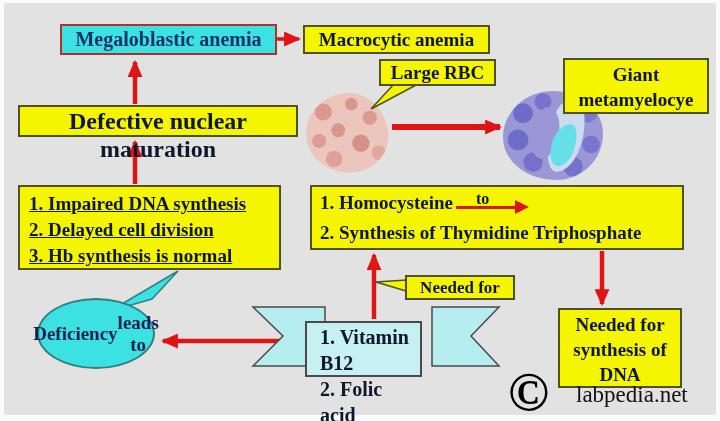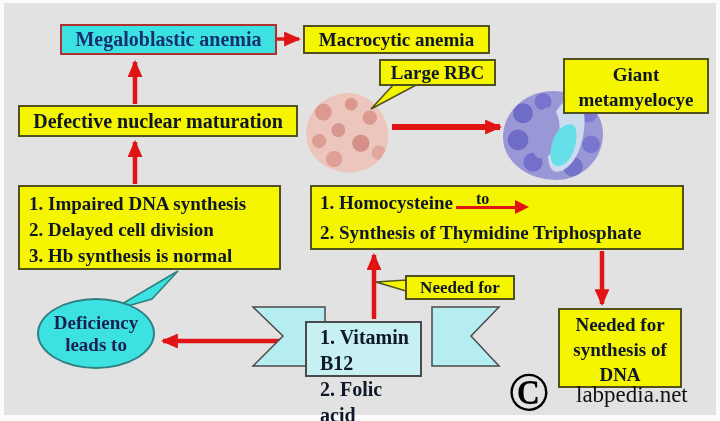--- a/index.html
+++ b/index.html
@@ -45,30 +45,30 @@
   .nuc-cyan{position:absolute;left:49px;top:32px;width:23px;height:44px;background:#66dfe8;
     border-radius:60% 40% 55% 45%/50% 55% 45% 50%;transform:rotate(18deg);}
 
   #svg-layer{position:absolute;left:0;top:0;z-index:3;}
 
   
   #megaloblastic{left:20px;top:24px;width:217px;height:31px;font-size:20px;line-height:27px;margin-left:40px;}
   #macrocytic{left:303px;top:25px;width:187px;height:29px;font-size:19px;line-height:25px;}
   #large-rbc{left:379px;top:59px;width:117px;height:27px;font-size:19px;line-height:23px;}
   #giant{left:563px;top:22px;width:146px;height:56px;font-size:19px;line-height:25px;padding-top:2px;margin-top:36px;}
-  #defective{left:18px;top:105px;width:280px;height:32px;font-size:20px;line-height:28px;}
+  #defective{left:18px;top:105px;width:280px;height:32px;font-size:24px;line-height:28px;}
   #left-list{left:18px;top:185px;width:263px;height:85px;font-size:19px;line-height:26px;
-             text-align:left;padding:4px 0 0 9px;}
+             text-align:left;padding:4px 0 0 9px;text-decoration:underline;}
   #right-list{left:310px;top:185px;width:374px;height:65px;font-size:19px;line-height:27px;
              text-align:left;padding:2px 0 12px 8px;}
   #needed-for{left:405px;top:275px;width:110px;height:25px;font-size:17px;line-height:21px;}
   #needed-dna{left:558px;top:308px;width:124px;height:80px;font-size:19px;line-height:25px;padding-top:2px;}
   #bubble{left:37px;top:298px;width:118px;height:71px;border-radius:50%;
           background:#3ce2e2;border:2px solid #2f8080;color:#1a2050;
-          font-size:19px;line-height:22px;display:flex;flex-direction:column;
+          font-size:19px;line-height:22px;display:flex;flex-direction:row;
           align-items:center;justify-content:center;}
   #ribbon-center{left:305px;top:321px;width:117px;height:56px;background:#c6f0f2;
           border:2px solid #4a4a4a;font-size:20px;line-height:26px;text-align:left;
           padding:1px 0 0 13px;}
 
   .to-arrow{display:inline-block;position:relative;width:78px;height:28px;vertical-align:middle;margin:0 1px;}
   .to-label{position:absolute;top:-6px;left:22px;font-size:16px;}
   .to-shaft{position:absolute;left:2px;top:15px;width:60px;height:3.5px;background:#e01414;}
   .to-shaft:after{content:'';position:absolute;right:-13px;top:-5.5px;
     border-left:14px solid #e01414;border-top:7px solid transparent;border-bottom:7px solid transparent;}

